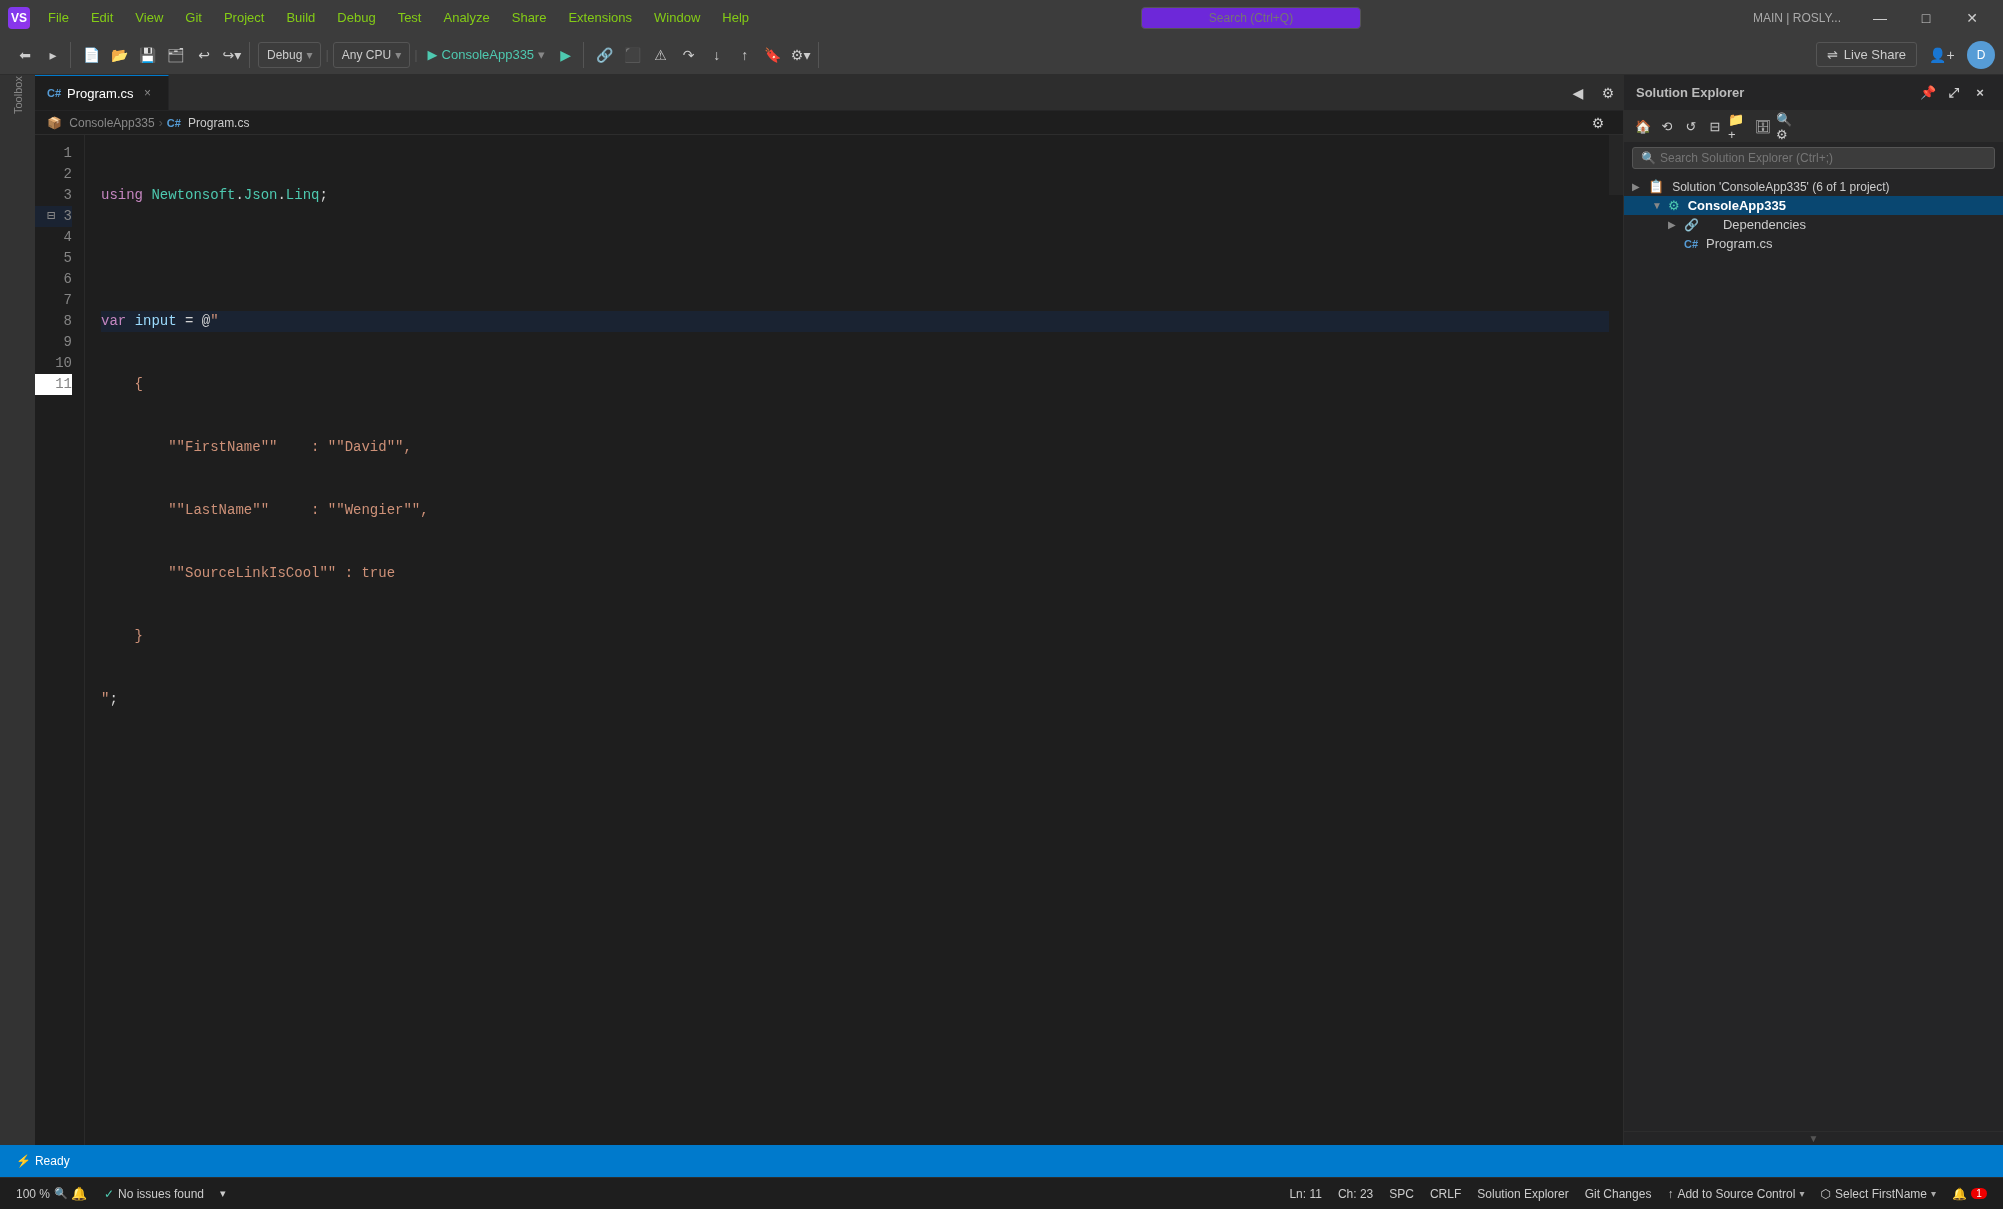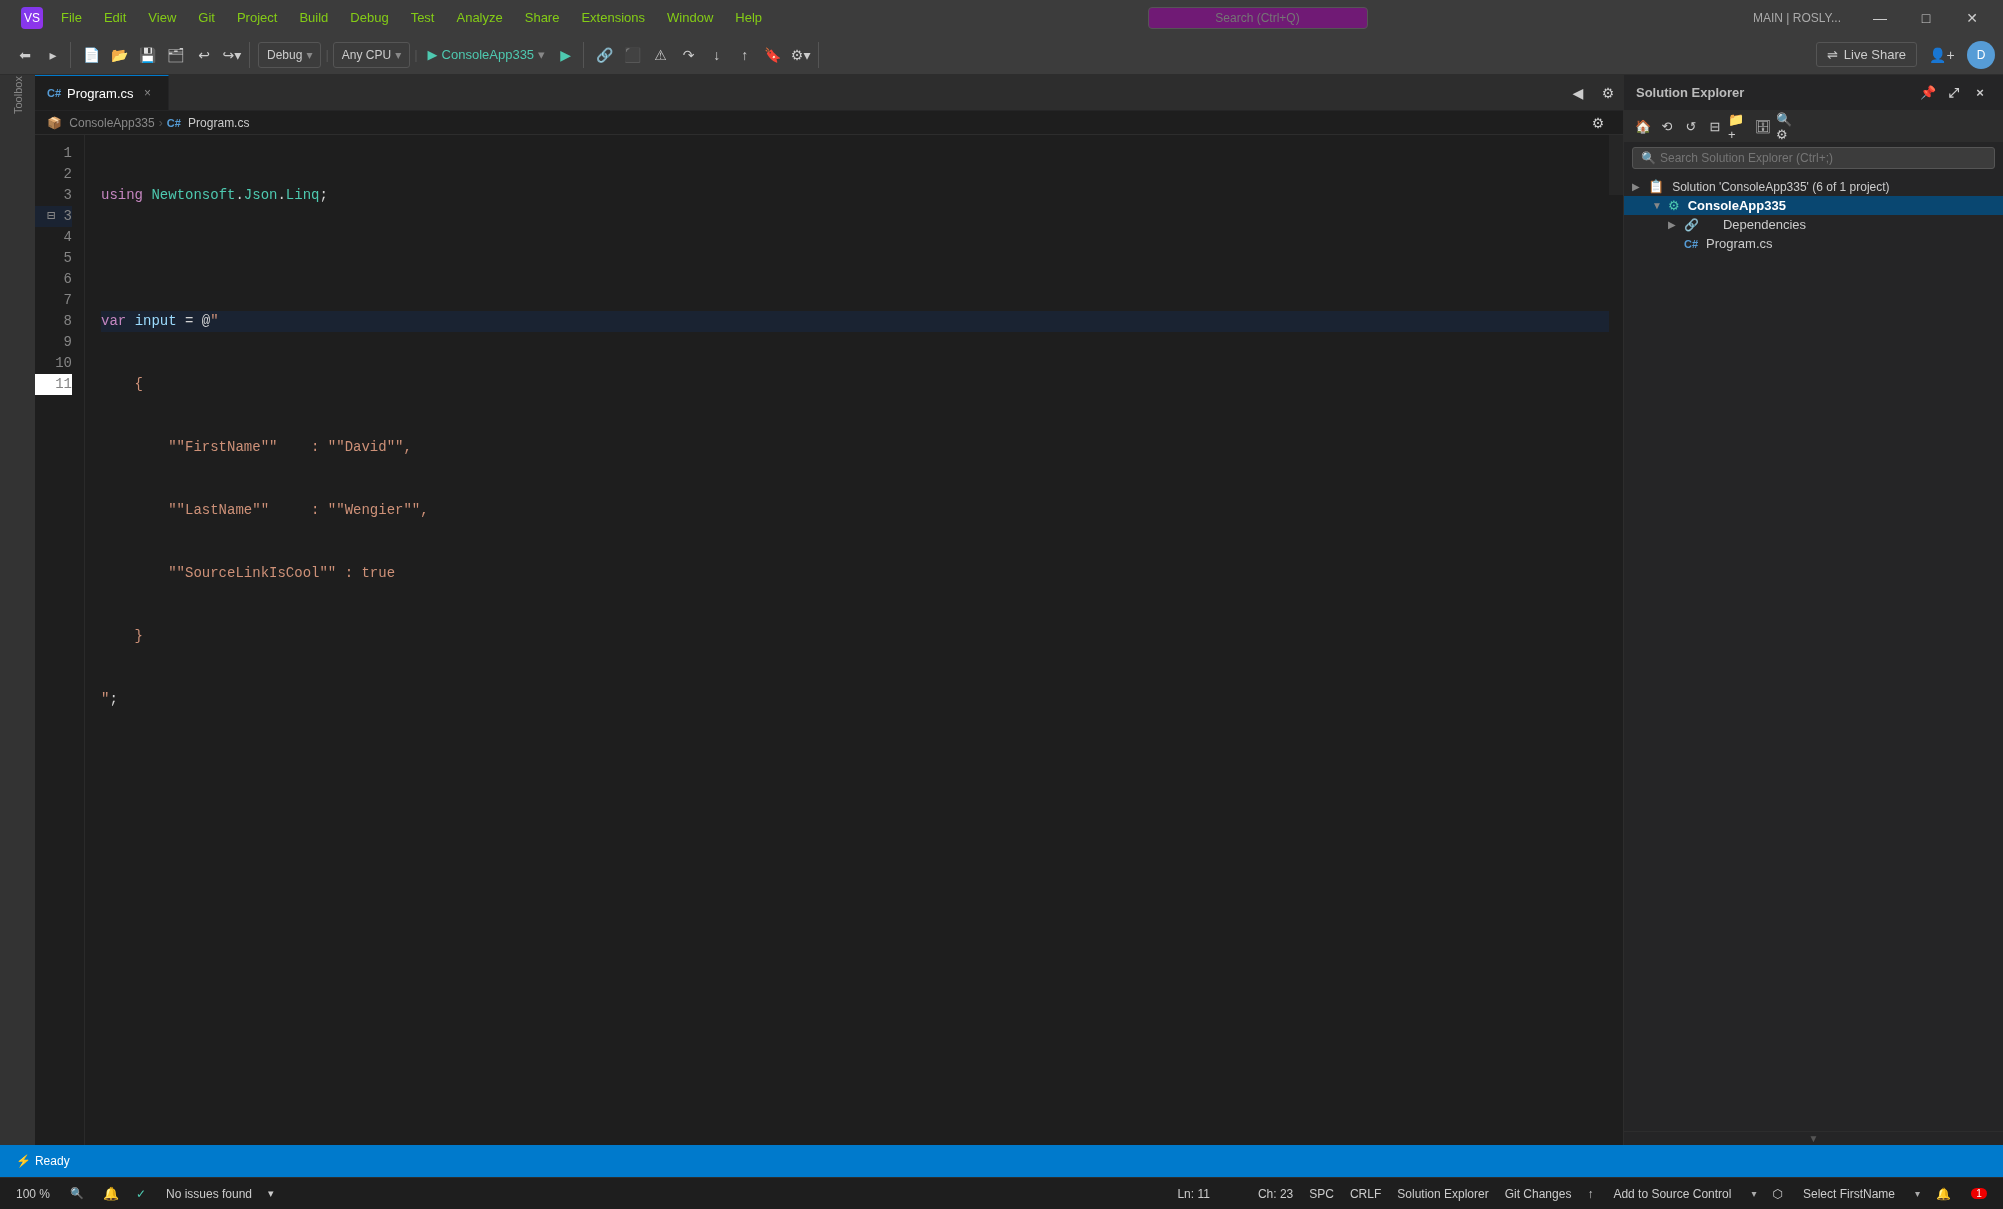--- a/index.html
+++ b/index.html
@@ -20,38 +20,38 @@
       display: flex;
       align-items: center;
       padding: 0 8px;
       gap: 8px;
     }
     .title-bar-logo {
       width: 22px; height: 22px;
       background: linear-gradient(135deg, #7c3aed, #9333ea);
       border-radius: 4px;
       display: flex; align-items: center; justify-content: center;
-      color: white; font-weight: normal; font-size: 12px; margin-left: 13px;
+      color: white; font-weight: bold; font-size: 12px;
     }
     .title-bar-menu {
       display: flex; gap: 2px;
     }
     .title-bar-menu-item {
       padding: 2px 10px;
       color: #84cc16;
       cursor: pointer;
       border-radius: 3px;
       font-size: 13px;
     }
     .title-bar-search {
       flex: 1;
       display: flex; justify-content: center;
     }
     .search-box {
-      background: #701a75;
+      background: #6d28d9;
       border: 1px solid #555;
       color: #aaa;
       padding: 3px 24px;
       border-radius: 4px;
       font-size: 12px;
       width: 220px;
       text-align: center;
     }
     .title-bar-right {
       display: flex; align-items: center; gap: 6px; margin-left: auto;
@@ -272,21 +272,21 @@
     .status-bar2 {
       height: 32px;
       background: #1e1e1e;
       border-top: 1px solid #2d2d2d;
       display: flex; align-items: center;
       padding: 0 8px;
       font-size: 12px; color: #ccc;
       gap: 0;
     }
     .sb2-section {
-      display: flex; align-items: center; gap: 20px;
+      display: flex; align-items: center; gap: 4px;
       padding: 0 8px; height: 100%; cursor: pointer;
     }
 
     
     .minimap {
       width: 14px;
       background: #1e1e1e;
       position: relative;
     }
     .minimap-indicator {

